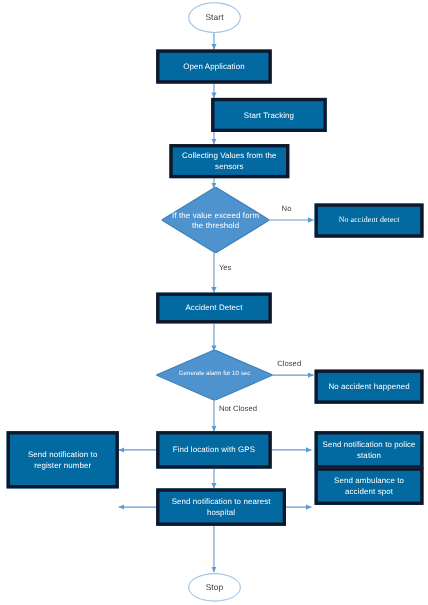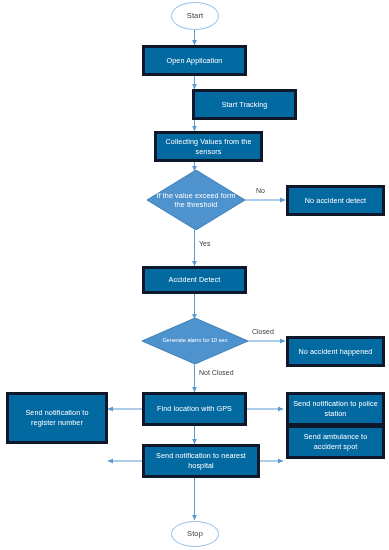--- a/index.html
+++ b/index.html
@@ -144,21 +144,21 @@
     <svg class="diamond-shape" viewBox="0 0 98 60" preserveAspectRatio="none" xmlns="http://www.w3.org/2000/svg">
       <polygon points="49,0 98,30 49,60 0,30" fill="#4E92CE" stroke="#3E7FB8" stroke-width="1"></polygon>
     </svg>
     <span class="diamond-label">If the value exceed form the threshold</span>
   </div>
 
   <div class="edge-label" style="left:255px; top:187px;">
     <span>No</span>
   </div>
 
-  <div class="node" style="left:286px; top:185px; width:99px; height:31px;">
+  <div class="node" style="left:286px; top:185px; width:99px; height:31px;font-family:Liberation Serif, serif;">
     <span>No accident detect</span>
   </div>
 
   <div class="edge-label" style="left:198px; top:240px;">
     <span>Yes</span>
   </div>
 
   <div class="node" style="left:142px; top:266px; width:105px; height:28px;">
     <span>Accident Detect</span>
   </div>

